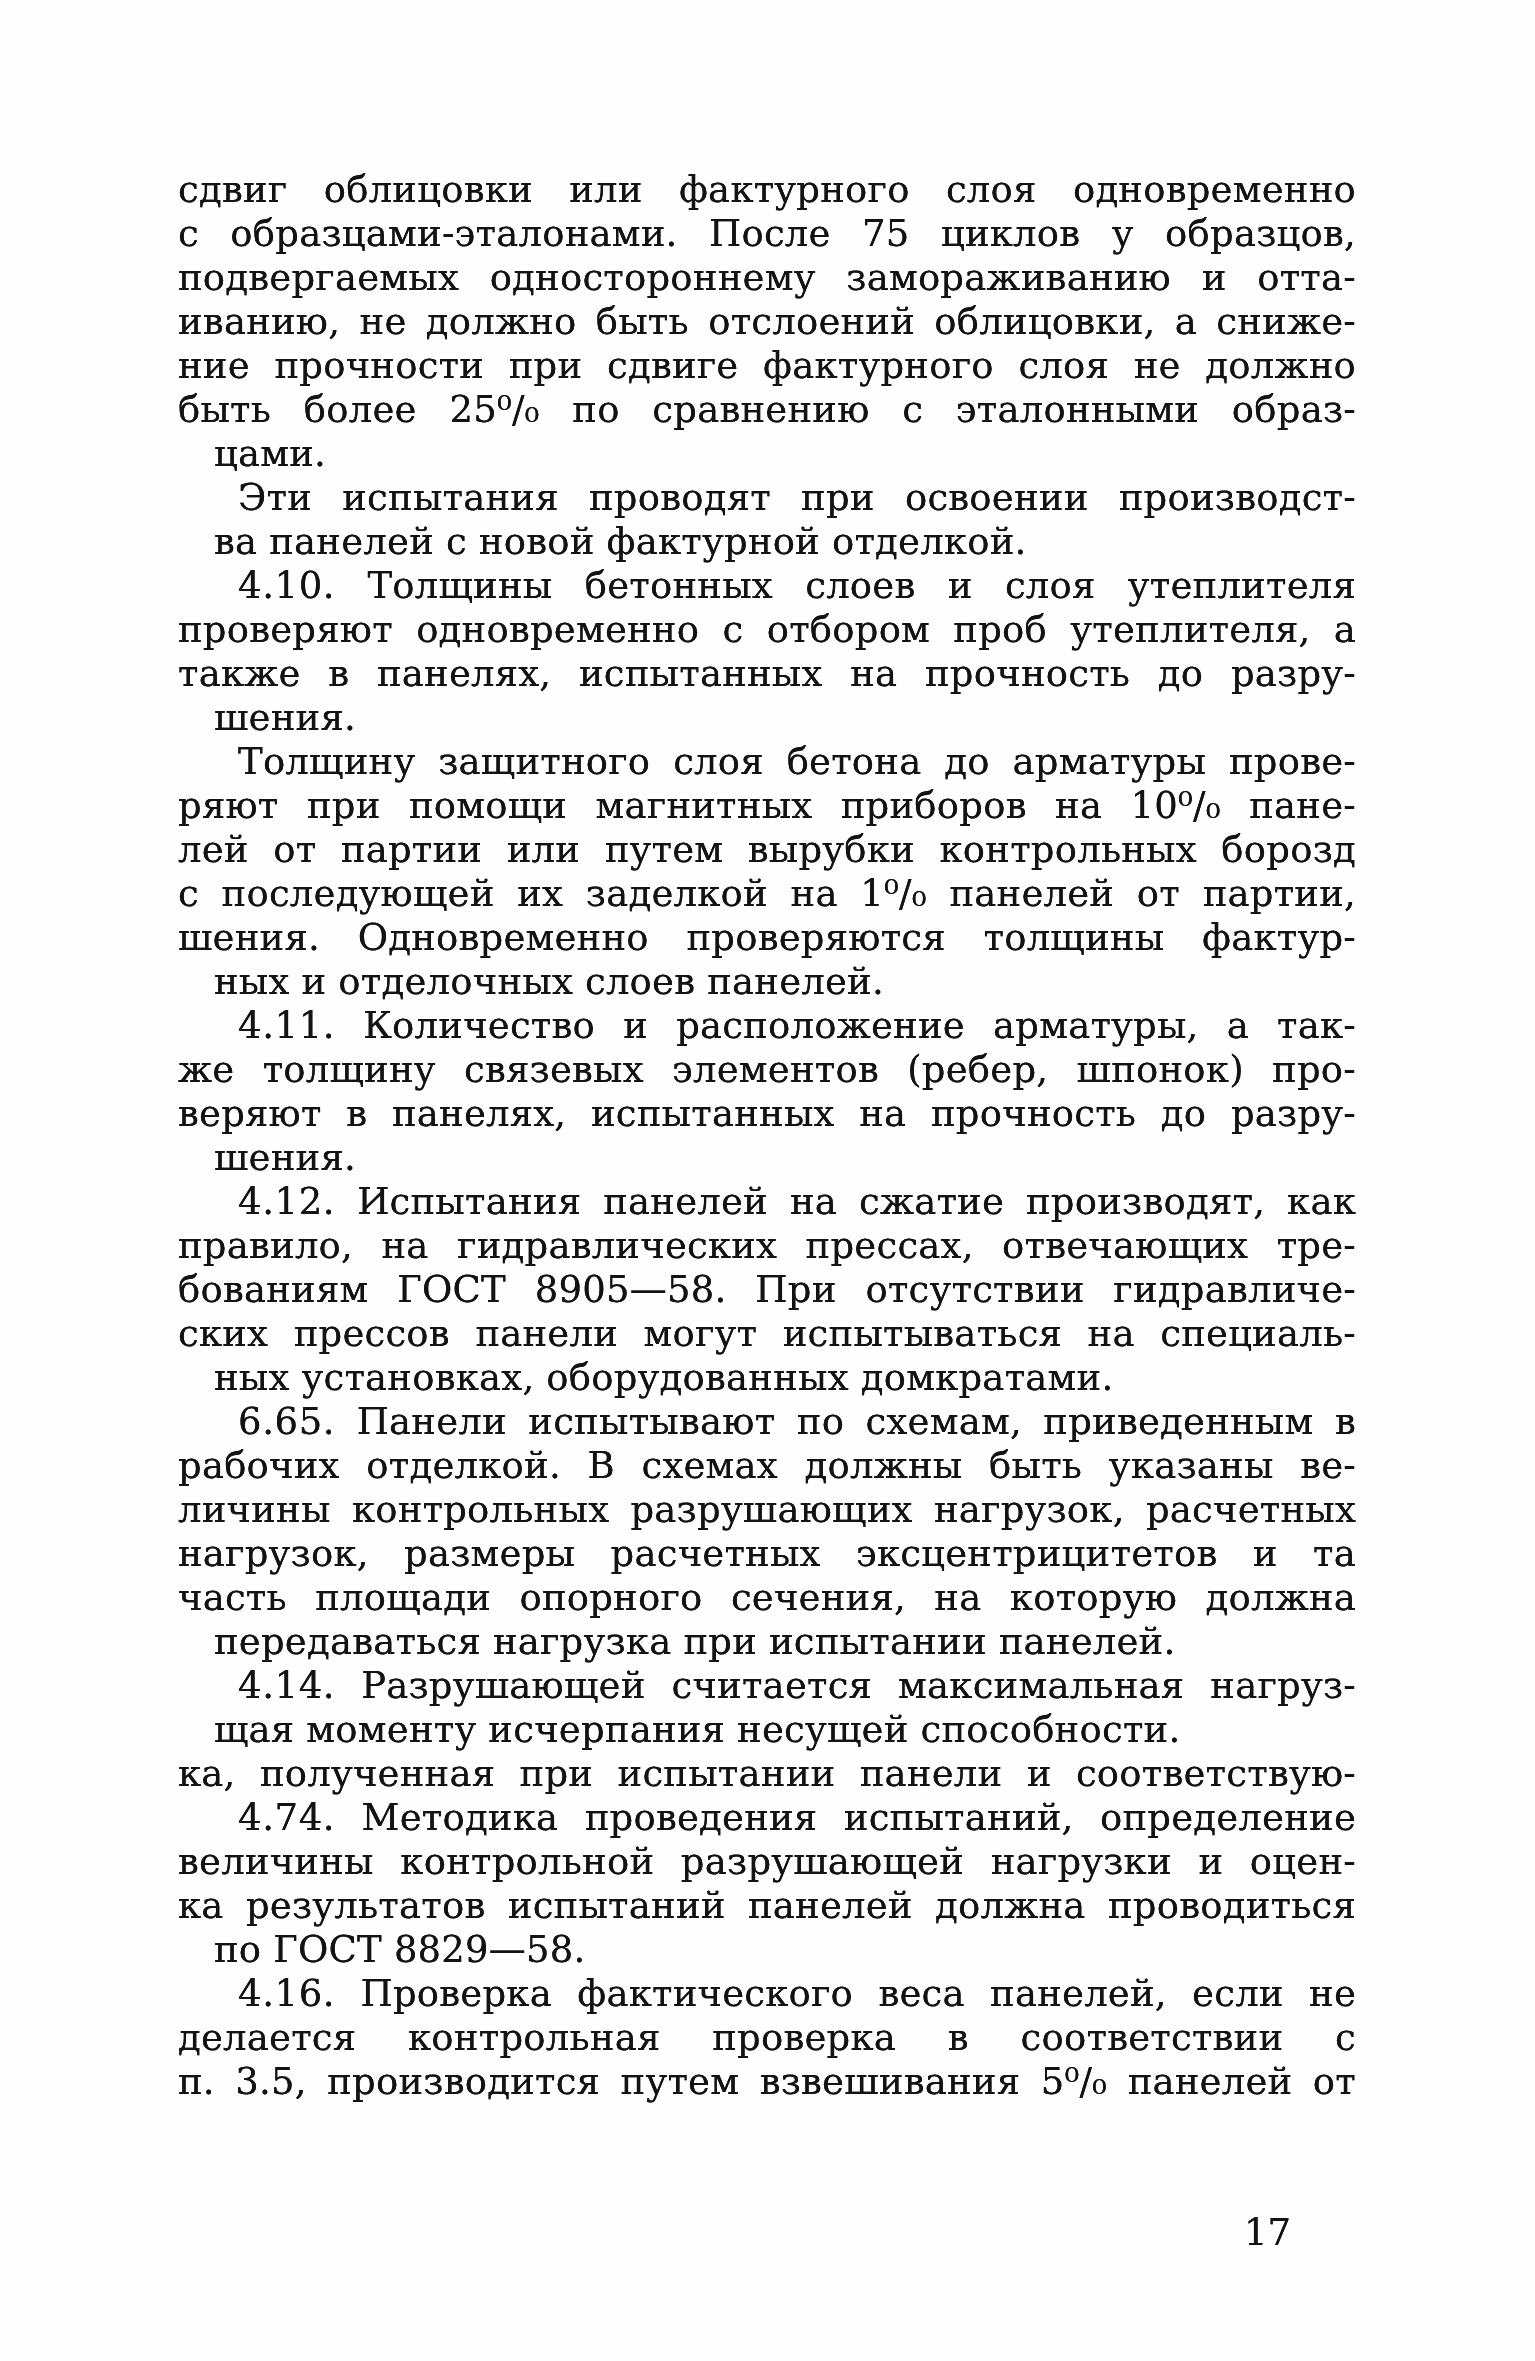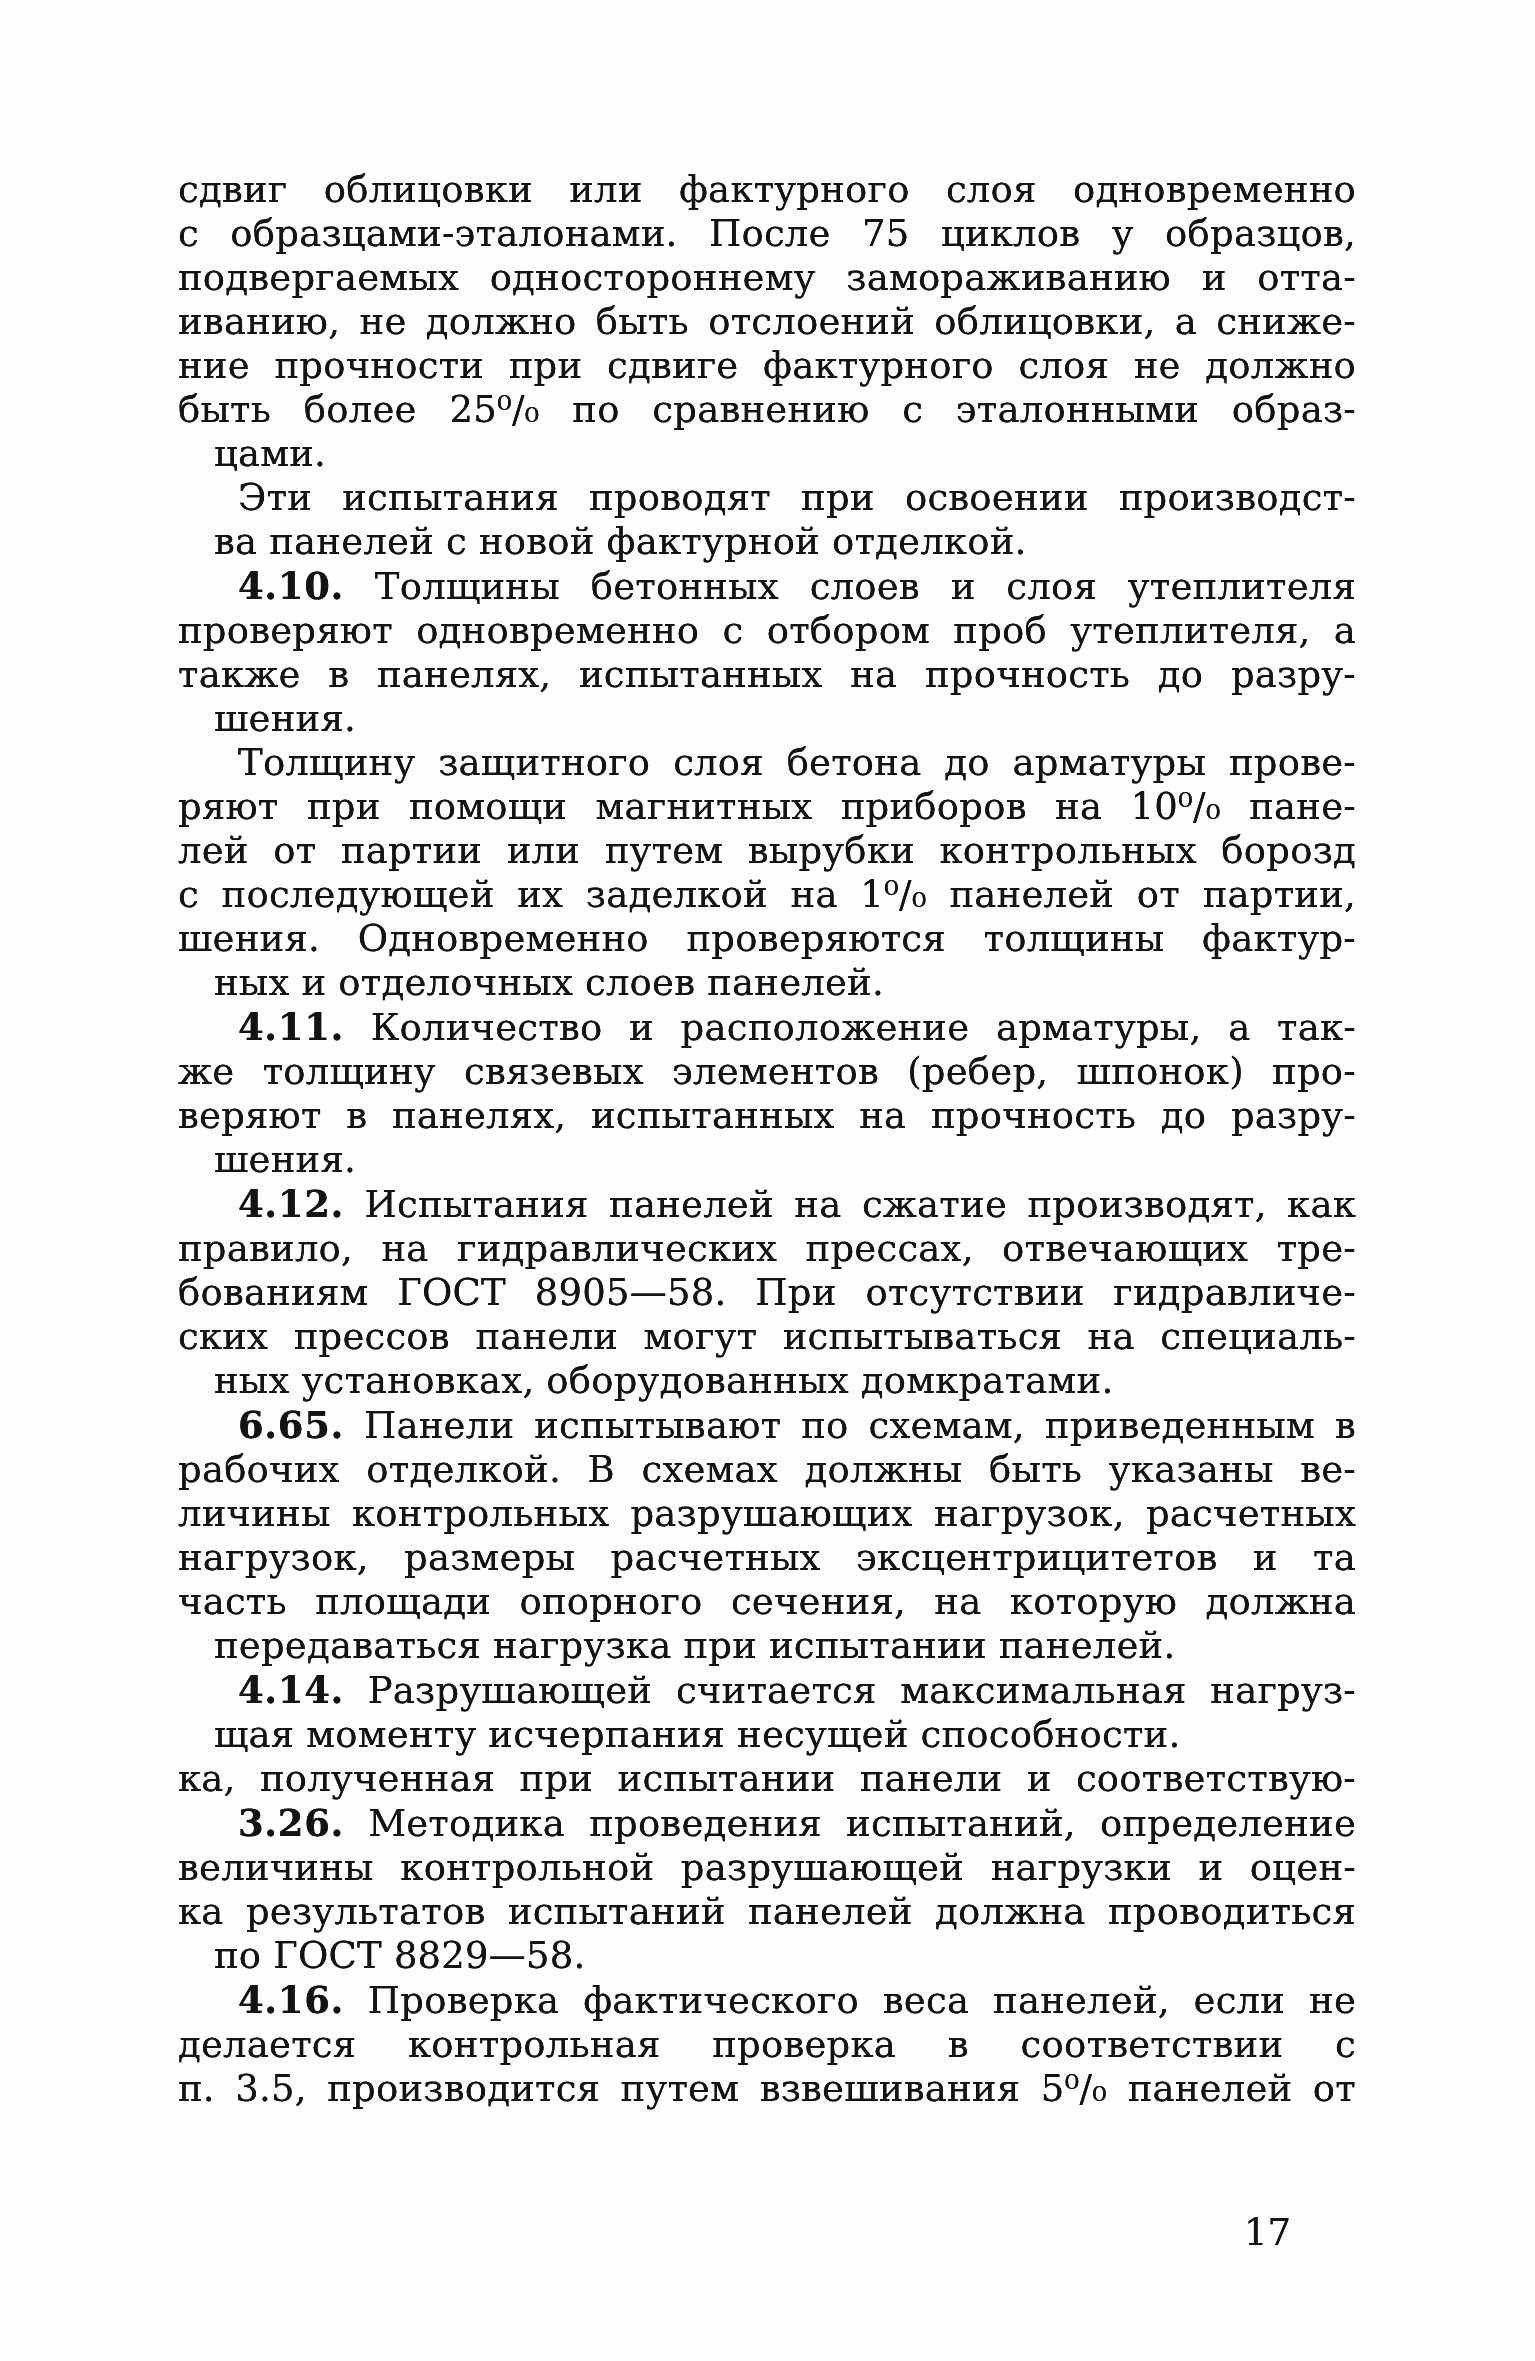--- a/index.html
+++ b/index.html
@@ -39,21 +39,21 @@
     text-shadow: 0 0 0.5px currentColor;
   }
   .line.para-end {
     text-align-last: left;
     margin-left: 36px;
   }
   .line.indent {
     text-indent: 60px;
   }
   .line b {
-    font-weight: 700;
+    font-weight: 400;
     letter-spacing: 0.6px;
   }
   .page-number {
     position: absolute;
     left: 1244px;
     top: 2168px;
     font-size: 37px;
     line-height: 40px;
     text-shadow: 0 0 0.5px currentColor;
     margin-top: 45px;
@@ -111,21 +111,21 @@
         <div class="line">нагрузок, размеры расчетных эксцентрицитетов и та</div>
         <div class="line">часть площади опорного сечения, на которую должна</div>
         <div class="line para-end">передаваться нагрузка при испытании панелей.</div>
       </div>
       <div class="paragraph">
         <div class="line indent"><b>4.14.</b> Разрушающей считается максимальная нагруз-</div>
         <div class="line para-end">щая моменту исчерпания несущей способности.</div>
         <div class="line">ка, полученная при испытании панели и соответствую-</div>
       </div>
       <div class="paragraph">
-        <div class="line indent"><b>3.26.</b> Методика проведения испытаний, определение</div>
+        <div class="line indent"><b>4.74.</b> Методика проведения испытаний, определение</div>
         <div class="line">величины контрольной разрушающей нагрузки и оцен-</div>
         <div class="line">ка результатов испытаний панелей должна проводиться</div>
         <div class="line para-end">по ГОСТ 8829—58.</div>
       </div>
       <div class="paragraph">
         <div class="line indent"><b>4.16.</b> Проверка фактического веса панелей, если не</div>
         <div class="line">делается контрольная проверка в соответствии с</div>
         <div class="line">п. 3.5, производится путем взвешивания 5⁰/₀ панелей от</div>
       </div>
     </div>

